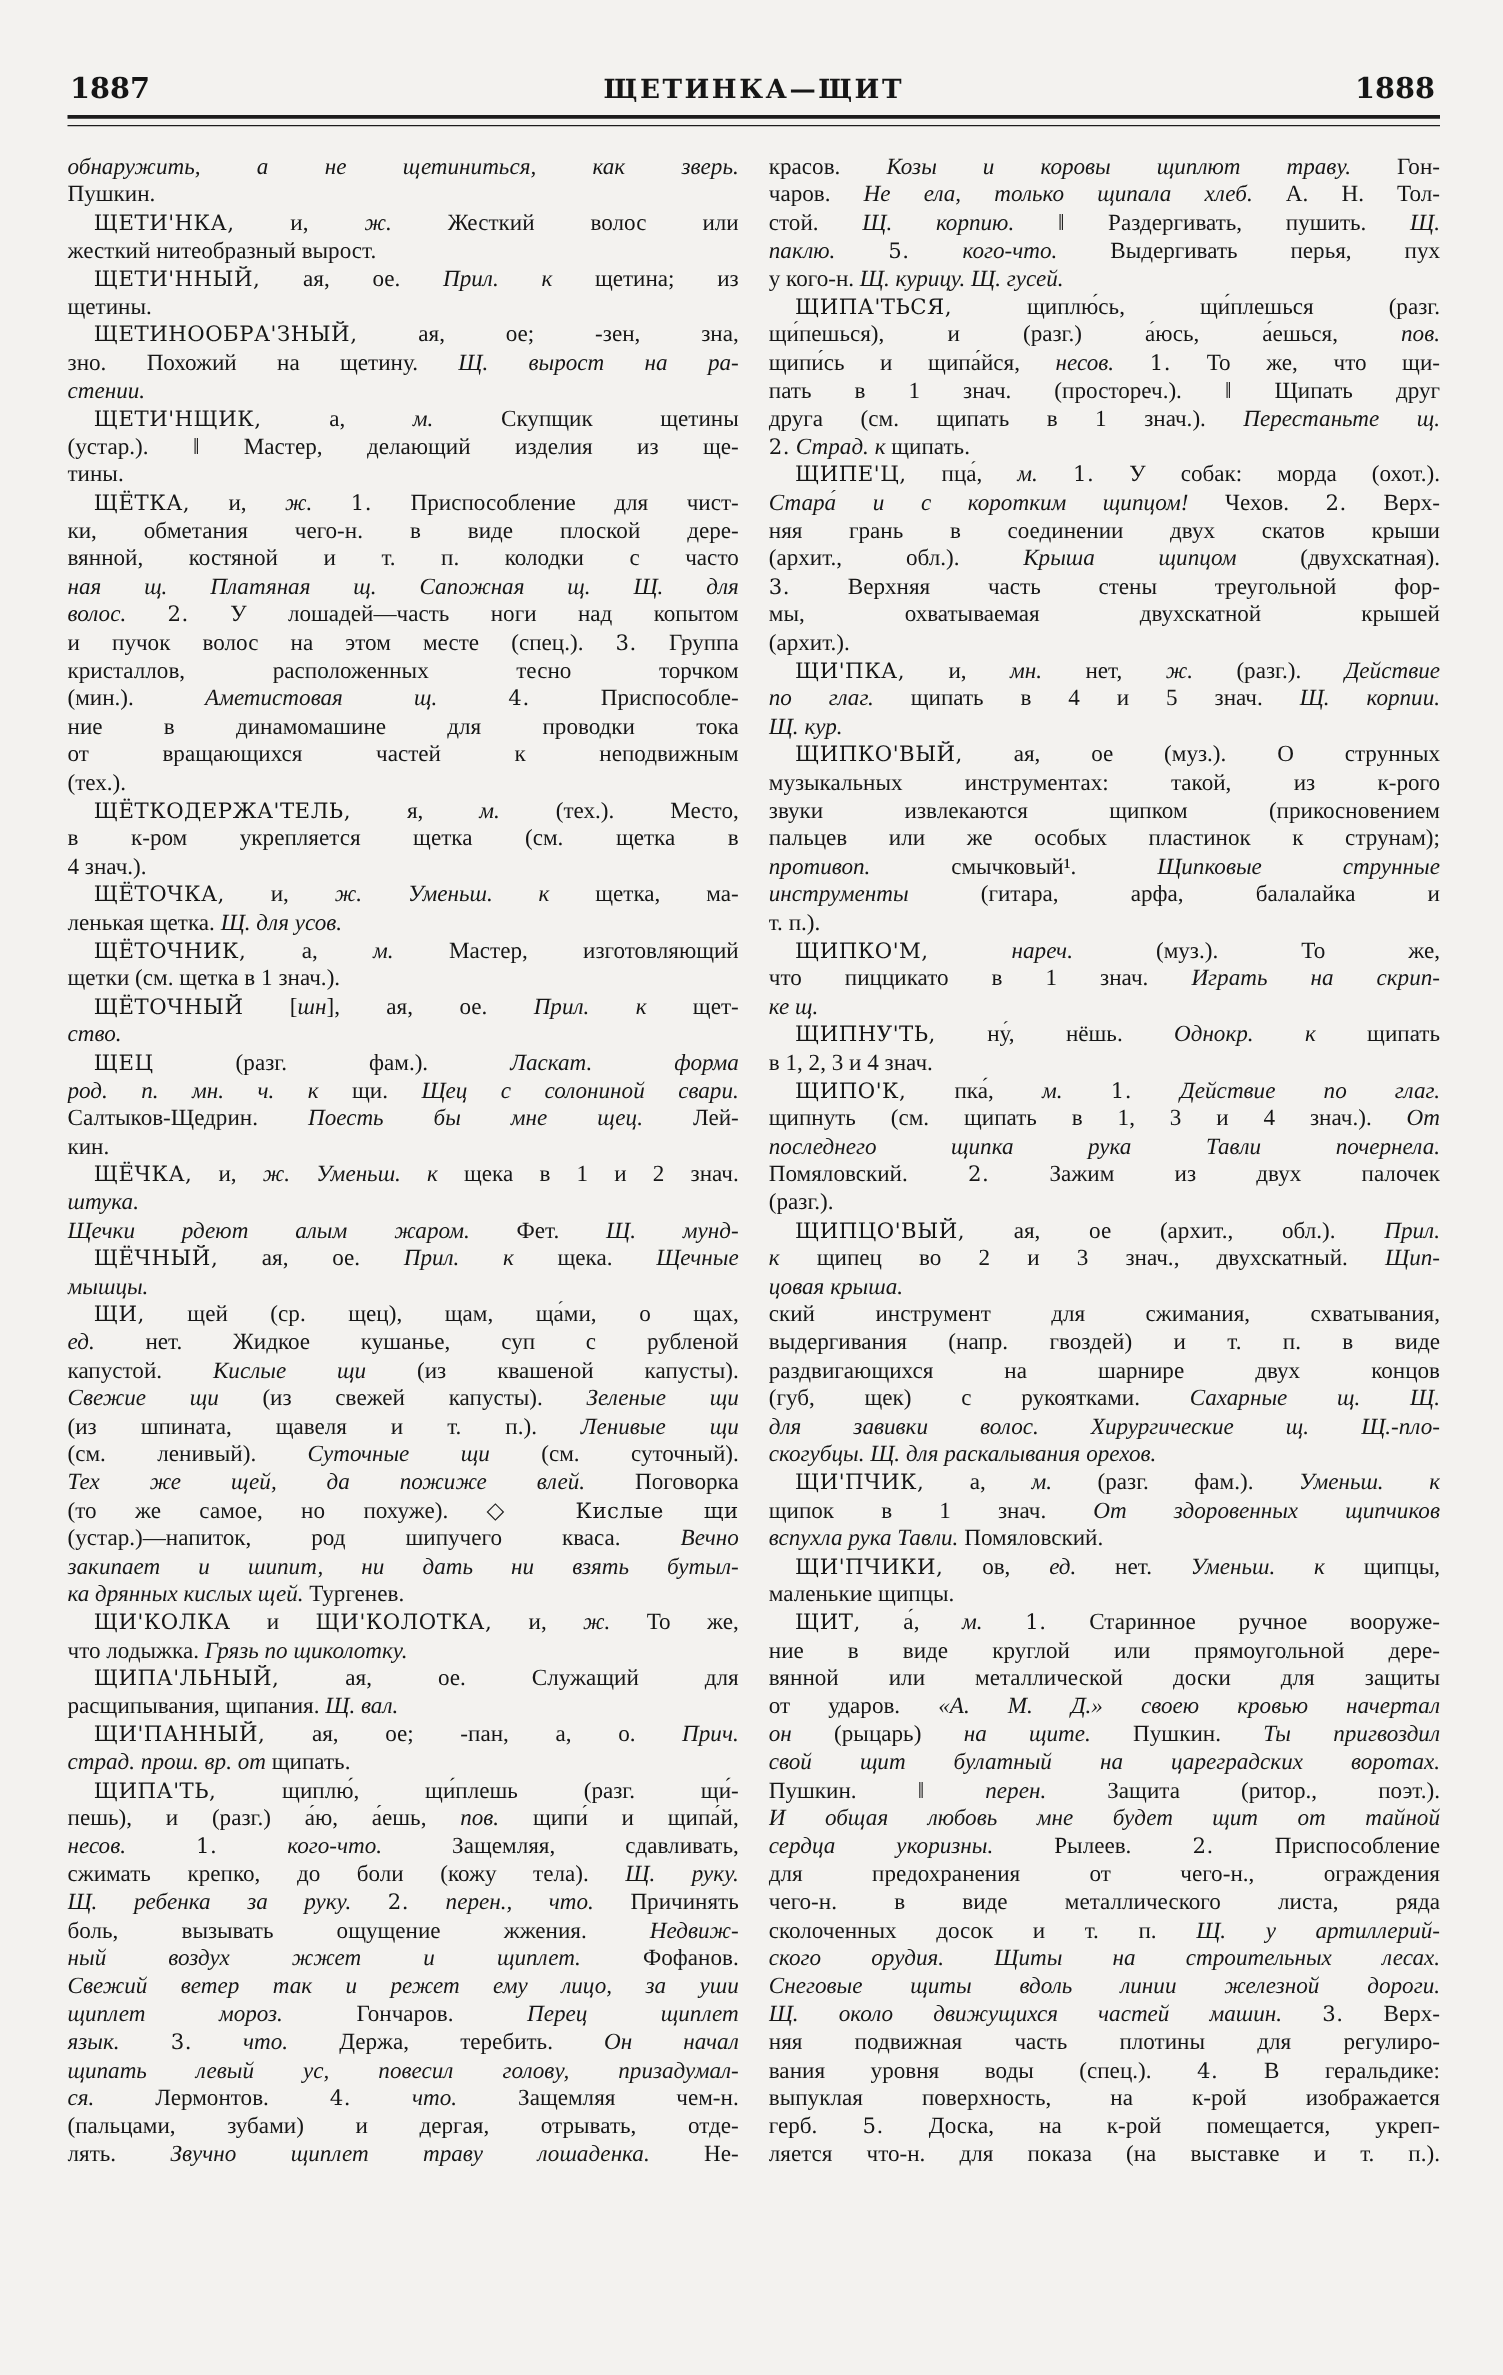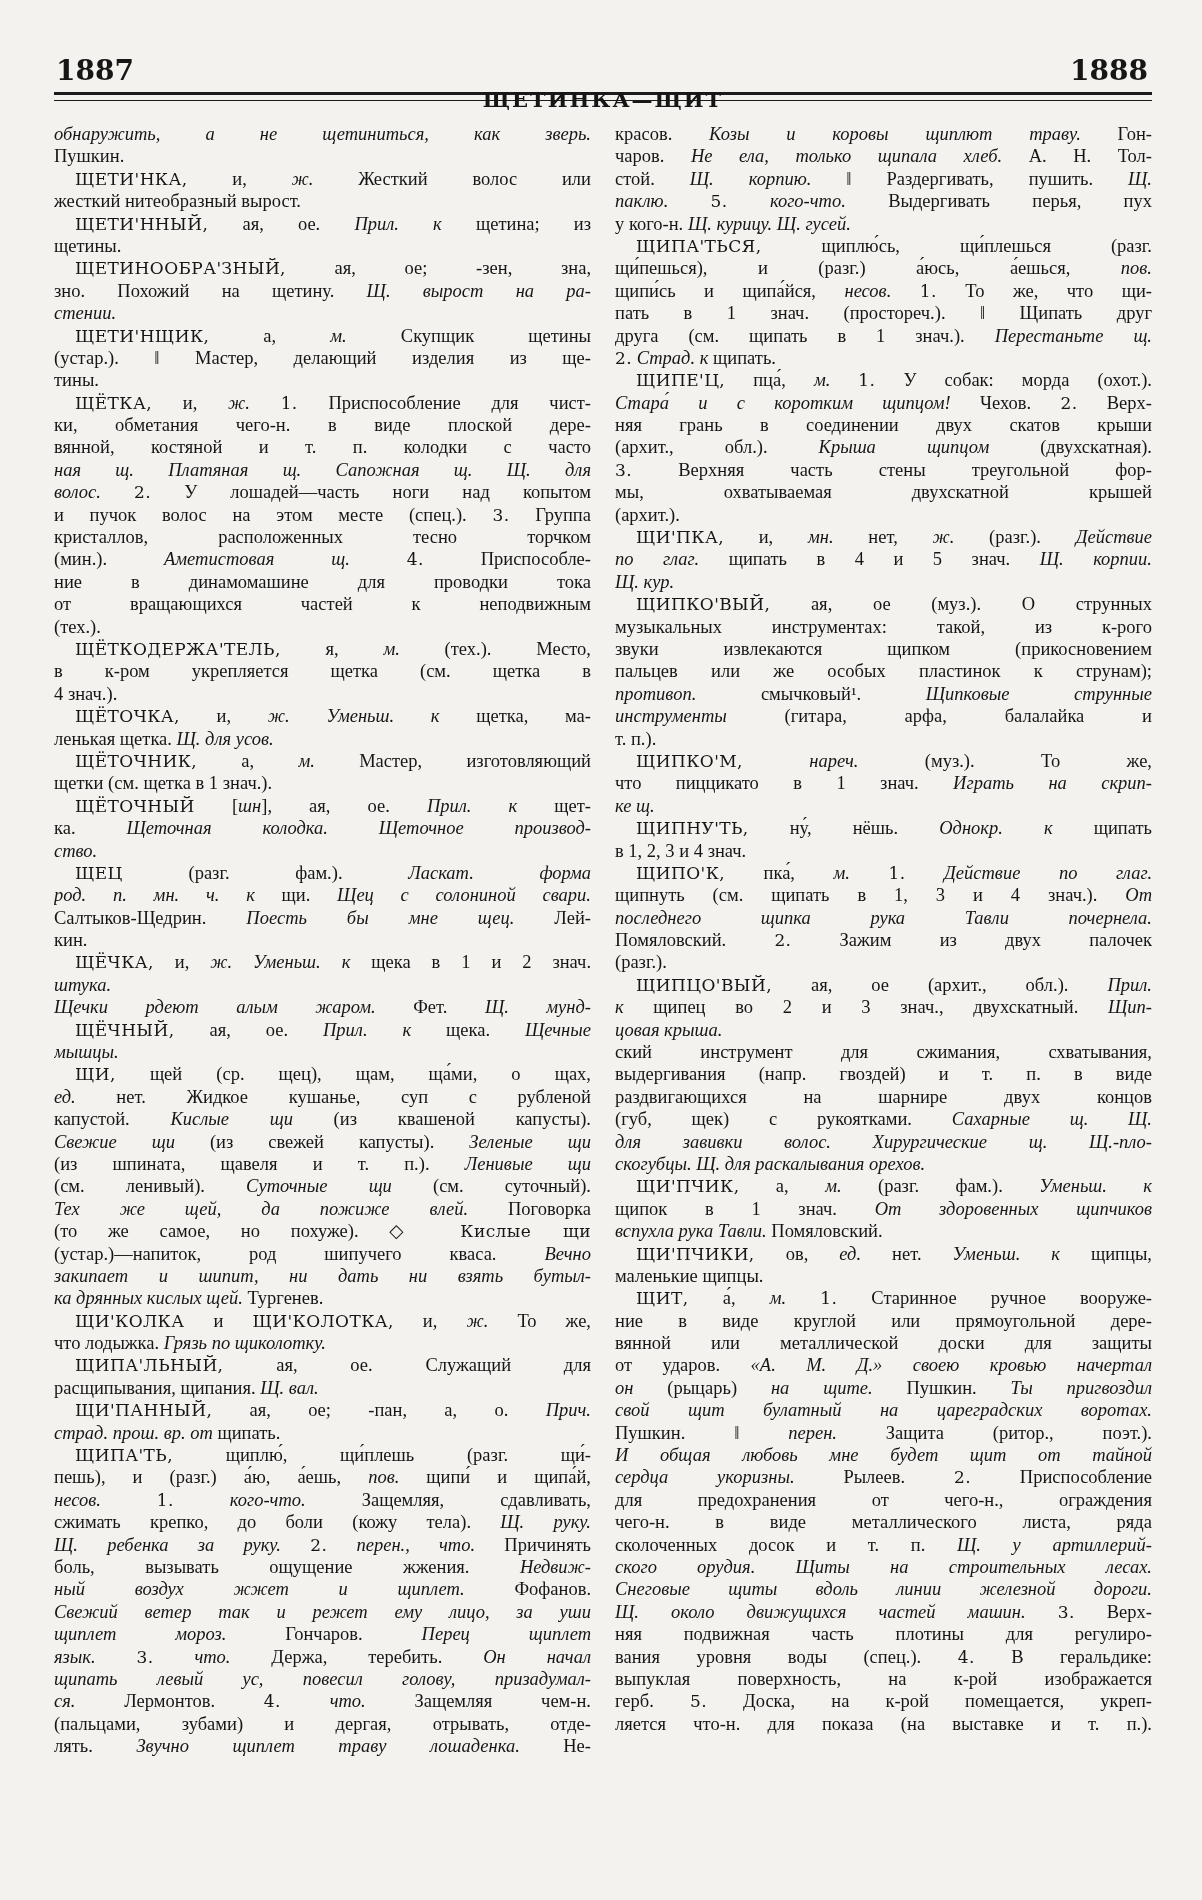--- a/index.html
+++ b/index.html
@@ -14,33 +14,32 @@
   .page{
     padding:56px 50px 0 54px;
   }
   .running-head{
     position:relative;
     height:34px;
   }
   .pageno{
     font-family:"DejaVu Serif", serif;
     font-weight:bold;
-    font-size:28px;
+    font-size:23px;
     line-height:30px;
   }
   .pageno.left{position:absolute;left:2px;top:0;}
   .pageno.right{position:absolute;right:4px;top:0;}
   .head-title{
     position:absolute;left:0;right:0;top:2px;
     text-align:center;
     font-family:"DejaVu Serif", serif;
     font-weight:bold;
     font-size:21px;
     letter-spacing:2px;
-    margin-top:29px;
   }
   .double-rule{
     border-top:3px solid #1c1c1c;
     border-bottom:1.5px solid #1c1c1c;
     height:5px;
     margin-top:2px;
   }
   .columns{
     display:flex;
     margin-top:22px;
@@ -118,21 +117,20 @@
         <div class="line"><span>от вращающихся частей к неподвижным</span></div>
         <div class="line endline"><span>(тех.).</span></div>
         <div class="line indent"><span class="bold">ЩЁТКОДЕРЖА'ТЕЛЬ,</span><span> я, </span><span class="ital">м.</span><span> (тех.). Место,</span></div>
         <div class="line"><span>в к-ром укрепляется щетка (см. щетка в</span></div>
         <div class="line endline"><span>4 знач.).</span></div>
         <div class="line indent"><span class="bold">ЩЁТОЧКА,</span><span> и, </span><span class="ital">ж. Уменьш. к</span><span> щетка, ма-</span></div>
         <div class="line endline"><span>ленькая щетка. </span><span class="ital">Щ. для усов.</span></div>
         <div class="line indent"><span class="bold">ЩЁТОЧНИК,</span><span> а, </span><span class="ital">м.</span><span> Мастер, изготовляющий</span></div>
         <div class="line endline"><span>щетки (см. щетка в 1 знач.).</span></div>
         <div class="line indent"><span class="bold">ЩЁТОЧНЫЙ</span><span> [</span><span class="ital">шн</span><span>], ая, ое. </span><span class="ital">Прил. к</span><span> щет-</span></div>
-        <div class="line"><span>ка. </span><span class="ital">Щеточная колодка. Щеточное производ-</span></div>
         <div class="line endline"><span class="ital">ство.</span></div>
         <div class="line indent"><span class="bold">ЩЕЦ</span><span> (разг. фам.). </span><span class="ital">Ласкат. форма</span></div>
         <div class="line"><span class="ital">род. п. мн. ч. к</span><span> щи. </span><span class="ital">Щец с солониной свари.</span></div>
         <div class="line"><span>Салтыков-Щедрин. </span><span class="ital">Поесть бы мне щец.</span><span> Лей-</span></div>
         <div class="line endline"><span>кин.</span></div>
         <div class="line indent"><span class="bold">ЩЁЧКА,</span><span> и, </span><span class="ital">ж. Уменьш. к</span><span> щека в 1 и 2 знач.</span></div>
         <div class="line endline"><span class="ital">штука.</span></div>
         <div class="line"><span class="ital">Щечки рдеют алым жаром.</span><span> Фет. </span><span class="ital">Щ. мунд-</span></div>
         <div class="line indent"><span class="bold">ЩЁЧНЫЙ,</span><span> ая, ое. </span><span class="ital">Прил. к</span><span> щека. </span><span class="ital">Щечные</span></div>
         <div class="line endline"><span class="ital">мышцы.</span></div>

